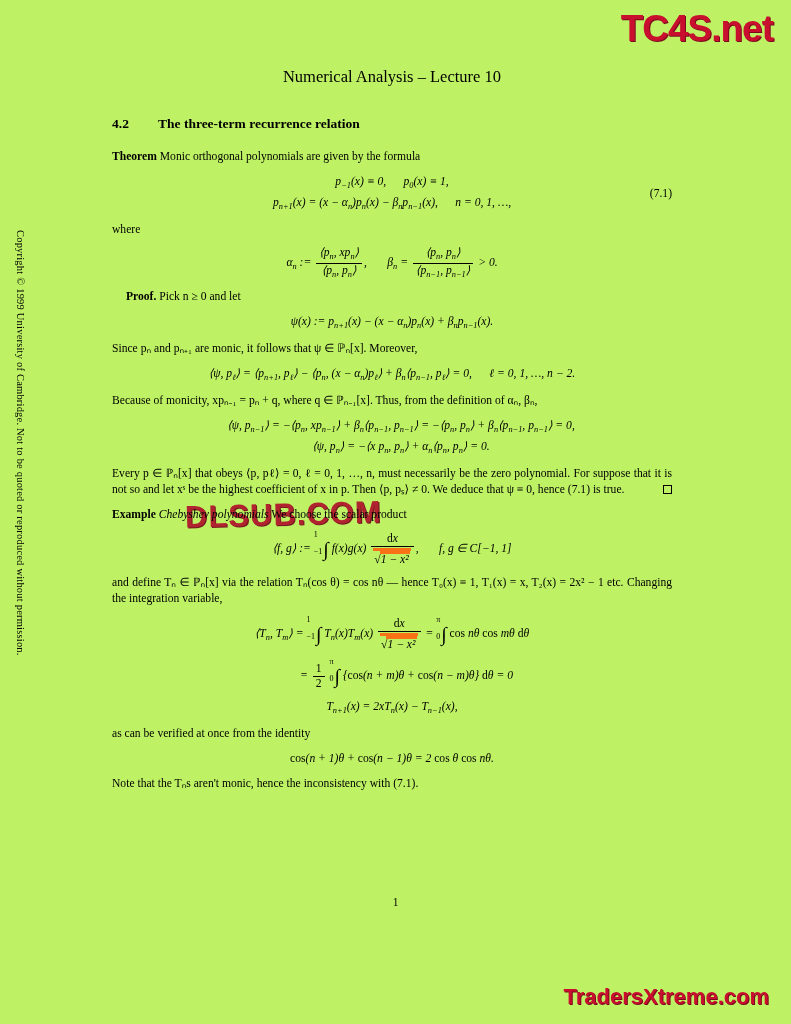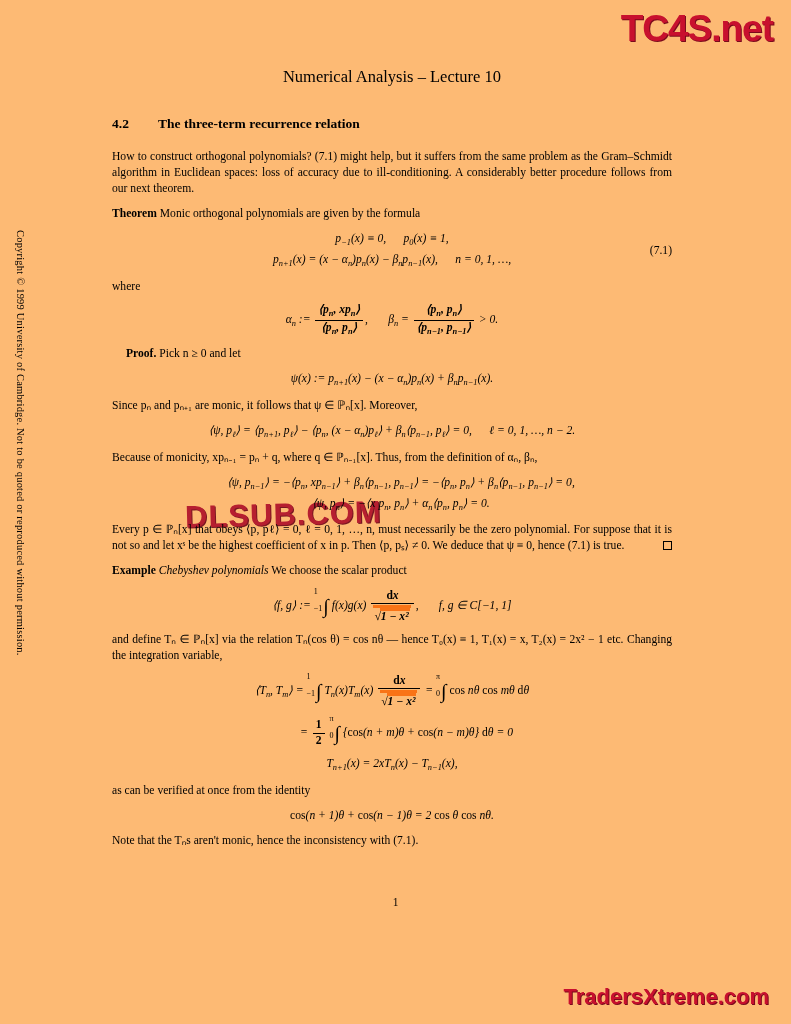--- a/index.html
+++ b/index.html
@@ -12,21 +12,21 @@
     height: 1024px;
     position: relative;
     font-family: "Liberation Serif", serif;
     color: #000000;
     overflow: hidden;
   }
 
   .page {
     position: absolute;
     inset: 0;
-    background: #fdba74;
+    background: #bef264;
   }
 
   
   .wm-tc4s {
     position: absolute;
     top: 8px;
     right: 18px;
     font-family: "Liberation Sans", sans-serif;
     font-weight: bold;
     font-size: 37px;
@@ -130,21 +130,20 @@
   .math { font-family: "Liberation Serif", serif; font-style: italic; }
   .up { font-style: normal; }
   sub, sup { font-size: 72%; font-style: normal; }
   .math sub, .math sup { font-style: italic; }
   .frac {
     display: inline-block;
     vertical-align: middle;
     text-align: center;
     line-height: 1.05;
     margin: 0 2px;
-    font-weight: bold;
   }
   .frac .num {
     display: block;
     padding: 0 3px 1px 3px;
     border-bottom: 1px solid #000;
   }
   .frac .den {
     display: block;
     padding: 1px 3px 0 3px;
   }
@@ -199,21 +198,20 @@
 
   <div class="doc">
 
 
     <h1 class="doc-title">Numerical Analysis – Lecture 10</h1>
 
     <div class="section-head">
       <span class="num">4.2</span><span>The three-term recurrence relation</span>
     </div>
 
-    <p class="para">How to construct orthogonal polynomials? (7.1) might help, but it suffers from the same problem as the Gram–Schmidt algorithm in Euclidean spaces: loss of accuracy due to ill-conditioning. A considerably better procedure follows from our next theorem.</p>
 
     <p class="para">
       <span class="lead">Theorem</span>
       <span>Monic orthogonal polynomials are given by the formula</span>
     </p>
 
     <div class="eq">
       <span class="math">p<sub>−1</sub>(x) ≡ 0, &nbsp;&nbsp;&nbsp;&nbsp; p<sub>0</sub>(x) ≡ 1,</span>
       <div style="height:3px"></div>
       <span class="math">p<sub>n+1</sub>(x) = (x − α<sub>n</sub>)p<sub>n</sub>(x) − β<sub>n</sub>p<sub>n−1</sub>(x), &nbsp;&nbsp;&nbsp;&nbsp; n = 0, 1, …,</span>

